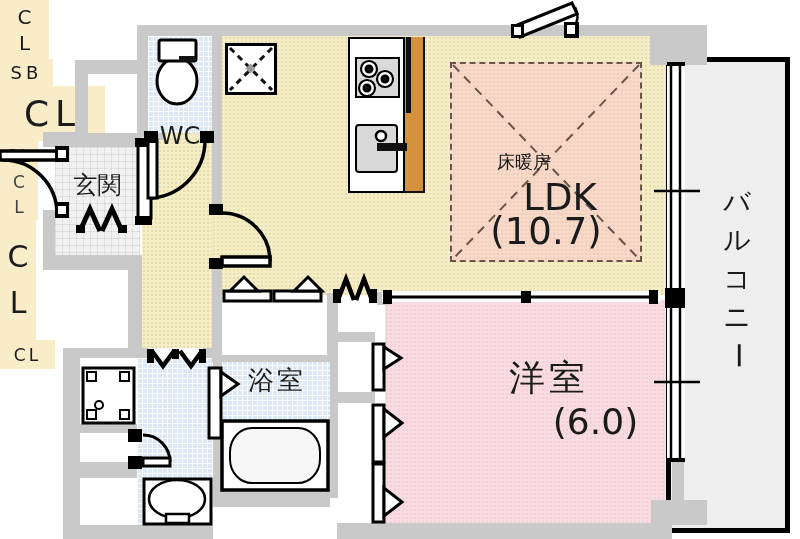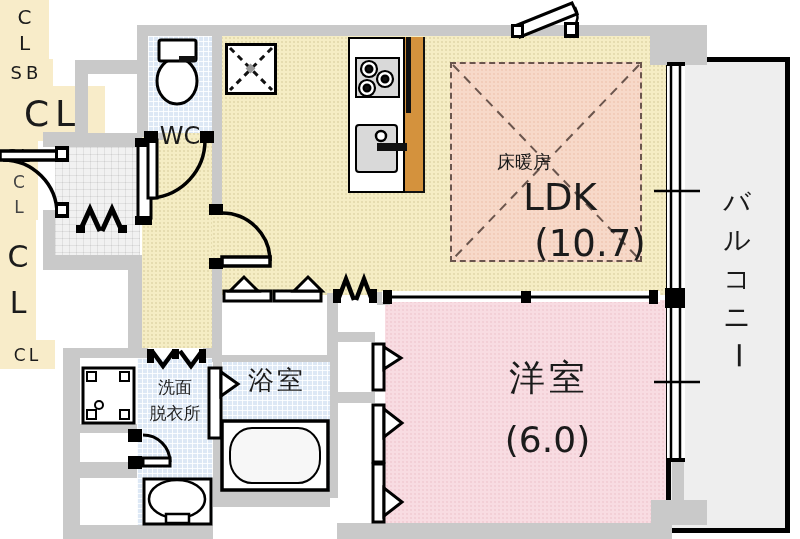--- a/index.html
+++ b/index.html
@@ -276,30 +276,27 @@
       <rect x="667" y="308" width="18" height="153" fill="#fff"></rect>
       <line x1="671" y1="308" x2="671" y2="461" stroke="#000" stroke-width="2.5"></line>
       <line x1="680" y1="308" x2="680" y2="461" stroke="#000" stroke-width="2.5"></line>
       <rect x="667" y="458" width="18" height="4" fill="#000"></rect>
       <line x1="654" y1="191" x2="700" y2="191" stroke="#000" stroke-width="2.5"></line>
       <line x1="654" y1="382" x2="700" y2="382" stroke="#000" stroke-width="2.5"></line>
     </g>
   </svg>
 
   <div class="lbl" style="left:148px;top:101px;width:64px;font-size:24px;margin-top:22px;">WC</div>
+  <div class="lbl" style="left:55px;top:172px;width:85px;font-size:24px;">玄関</div>
   <div class="lbl" style="left:428px;top:152px;width:192px;font-size:18px;">床暖房</div>
   <div class="lbl" style="left:450px;top:178px;width:220px;font-size:37px;">LDK</div>
-  <div class="lbl" style="left:450px;top:224px;width:192px;font-size:37px;padding-left:44px;">(10.7)</div>
+  <div class="lbl" style="left:450px;top:212px;width:192px;font-size:37px;">(10.7)</div>
   <div class="lbl" style="left:385px;top:358px;width:328px;font-size:36px;letter-spacing:4px;">洋室</div>
-  <div class="lbl" style="left:385px;top:420px;width:325px;font-size:36px;">(6.0)</div>
+  <div class="lbl" style="left:385px;top:402px;width:325px;font-size:36px;padding-left:48px;">(6.0)</div>
   <div class="lbl" style="left:227px;top:368px;width:100px;font-size:26px;letter-spacing:3px;font-family:Liberation Mono, monospace;">浴室</div>
-  <div class="lbl" style="left:137px;top:374px;width:76px;font-size:17px;line-height:1.55;">
-    <div>洗面</div>
-    <div>脱衣所</div>
-  </div>
   <div class="lbl stack" style="left:712px;top:183px;width:50px;font-size:27px;line-height:1.42;z-index:6;">
     <span>バ</span>
     <span>ル</span>
     <span>コ</span>
     <span>ニ</span>
     <span class="vrot">ー</span>
   </div>
 
 </div>
 

